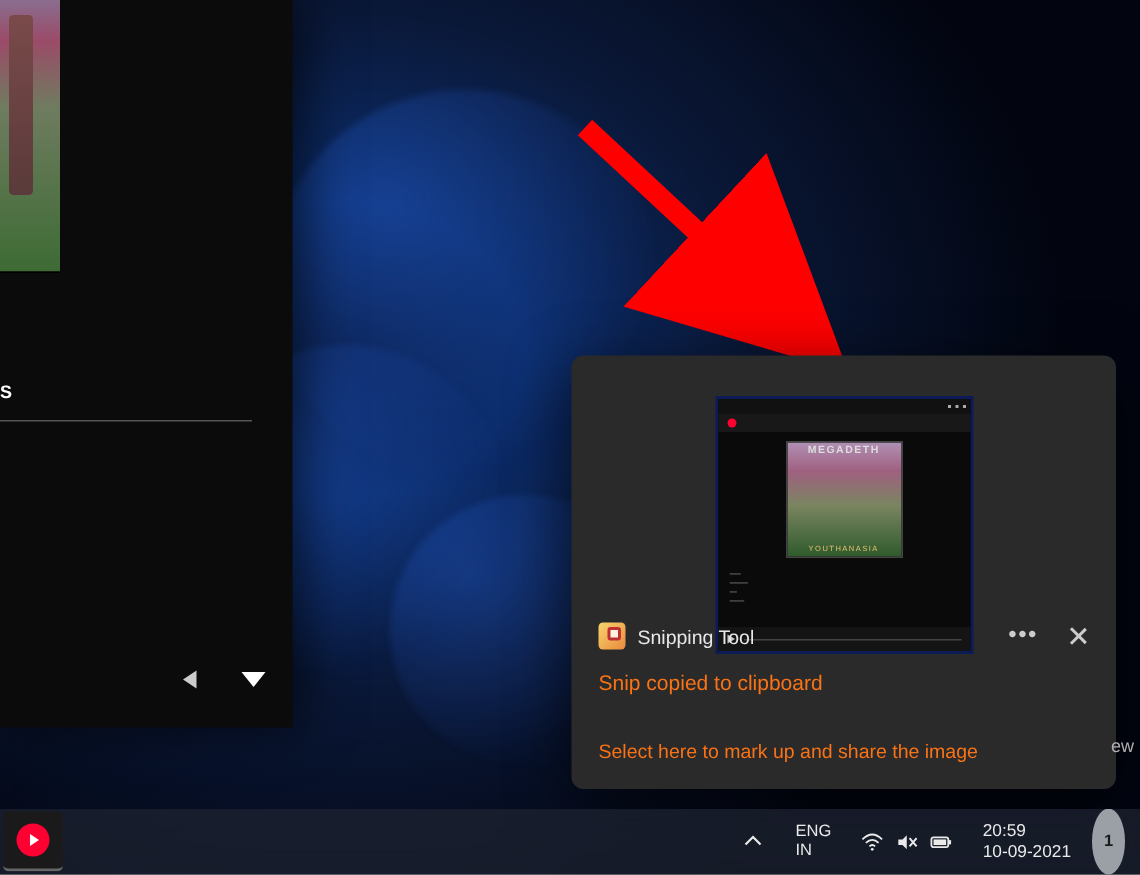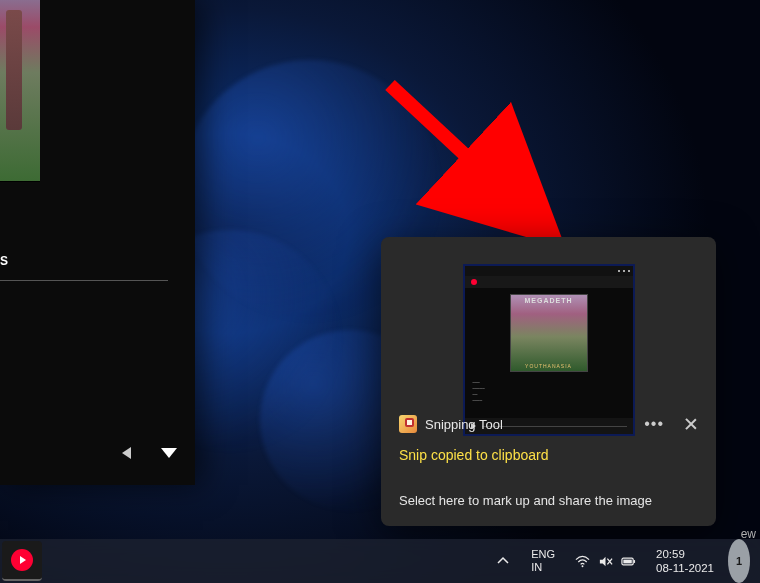--- a/index.html
+++ b/index.html
@@ -37,21 +37,21 @@
     display: flex; align-items: center; justify-content: flex-end; gap: 30px; padding-right: 18px;
   }
   .tri-left { width:0; height:0; border-top:6px solid transparent; border-bottom:6px solid transparent; border-right:9px solid #ccc; }
   .tri-down { width:0; height:0; border-left:8px solid transparent; border-right:8px solid transparent; border-top:10px solid #fff; }
 
   
   .arrow-container { position:absolute; left:370px; top:75px; width:200px; height:180px; pointer-events:none; }
 
   
   .notification {
-    position: absolute; left: 381px; top: 237px; width: 335px; height: 289px;
+    position: absolute; left: 381px; top: 237px; width: 363px; height: 289px;
     background: #2a2a2a; border-radius: 8px; padding: 17px;
     box-shadow: 0 10px 40px rgba(0,0,0,0.6);
   }
   .notif-image-wrap {
     margin: 10px auto 0; width: 172px; height: 172px;
     background: #0c1a55; padding: 2px; position: relative;
   }
   .notif-image-inner {
     width: 100%; height: 100%; background: #000; position: relative;
   }
@@ -87,26 +87,26 @@
     border:2px solid #c03030; border-radius:2px; background:#fff4e0;
   }
   .app-name { font-size:13px; color:#e8e8e8; flex:1; }
   .notif-actions { display:flex; gap:20px; align-items:center; }
   .dots-icon { color:#ccc; font-size:16px; line-height:1; cursor:pointer; letter-spacing:1px;}
   .close-x { color:#ccc; font-size:14px; cursor:pointer; width:14px; height:14px; position:relative;}
   .close-x::before, .close-x::after{
     content:""; position:absolute; left:6px; top:0; width:1.5px; height:14px; background:#ccc;
   }
   .close-x::before{ transform:rotate(45deg);} .close-x::after{ transform:rotate(-45deg);}
-  .notif-title { font-size:14px; color:#fde047; margin-bottom:4px;}
-  .notif-sub { font-size:13px; color:#e5e5e5;margin-top:30px;}
+  .notif-title { font-size:14px; color:#f97316; margin-bottom:4px;}
+  .notif-sub { font-size:13px; color:#f97316;margin-top:30px;}
 
   
   .watermark {
-    position:absolute; right:4px; top:526px; color:#b0b0b0; font-size:12px; text-align:left; line-height:16px;
+    position:absolute; right:4px; top:489px; color:#b0b0b0; font-size:12px; text-align:left; line-height:16px;
     white-space:nowrap;
   }
 
   
   .taskbar {
     position:absolute; left:0; right:0; bottom:0; height:44px;
     background: rgba(30,35,50,0.75);
     backdrop-filter: blur(10px);
     display:flex; align-items:center;
   }
@@ -243,20 +243,20 @@
       </svg>
       <svg viewBox="0 0 16 16">
         <rect x="1" y="4.5" width="12" height="7" rx="1.5" stroke="#eaeaea" stroke-width="1.3" fill="none"></rect>
         <rect x="13.5" y="6.5" width="1.5" height="3" fill="#eaeaea"></rect>
         <rect x="2.5" y="6" width="9" height="4" fill="#eaeaea"></rect>
       </svg>
     </div>
     <div class="clock">
       <div>
         <div>20:59</div>
-        <div>08-11-2021</div>
+        <div>10-09-2021</div>
       </div>
     </div>
     <div class="notif-badge">
       <span>1</span>
     </div>
   </div>
 </div>
 
 </body></html>

